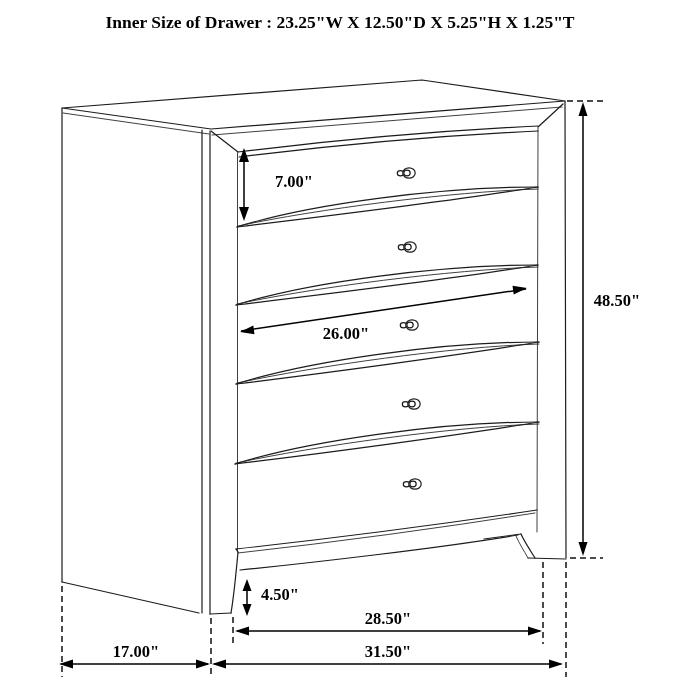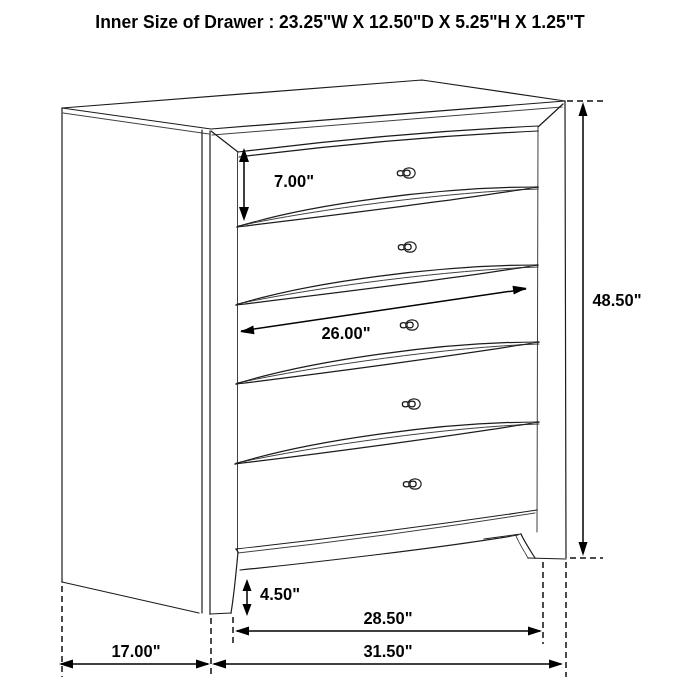--- a/index.html
+++ b/index.html
@@ -1,17 +1,17 @@
 <!DOCTYPE html>
 <html><head>
 <meta charset="utf-8">
 <style>
   html,body{margin:0;padding:0;background:#ffffff;}
   .stage{position:relative;width:700px;height:700px;background:#ffffff;overflow:hidden;
-         font-family:Liberation Sans, sans-serif;}
+         font-family:Liberation Serif, serif;}
   svg{position:absolute;left:0;top:0;}
   .chest-line{fill:none;stroke:#1c1c1c;stroke-width:1.2;stroke-linecap:round;stroke-linejoin:round;}
   .thin-line{fill:none;stroke:#2a2a2a;stroke-width:0.9;stroke-linecap:round;}
   .dim-line{fill:none;stroke:#000000;stroke-width:1.5;stroke-linecap:butt;}
   .dash-line{fill:none;stroke:#111111;stroke-width:1.5;stroke-dasharray:6 4;}
   .arrow-head{fill:#000000;stroke:none;}
   .knob{fill:#ffffff;stroke:#1c1c1c;stroke-width:1.2;}
   .dim-label{fill:#000000;font-weight:bold;font-size:16.5px;}
   .title-label{fill:#000000;font-weight:bold;font-size:17.5px;}
 </style>

